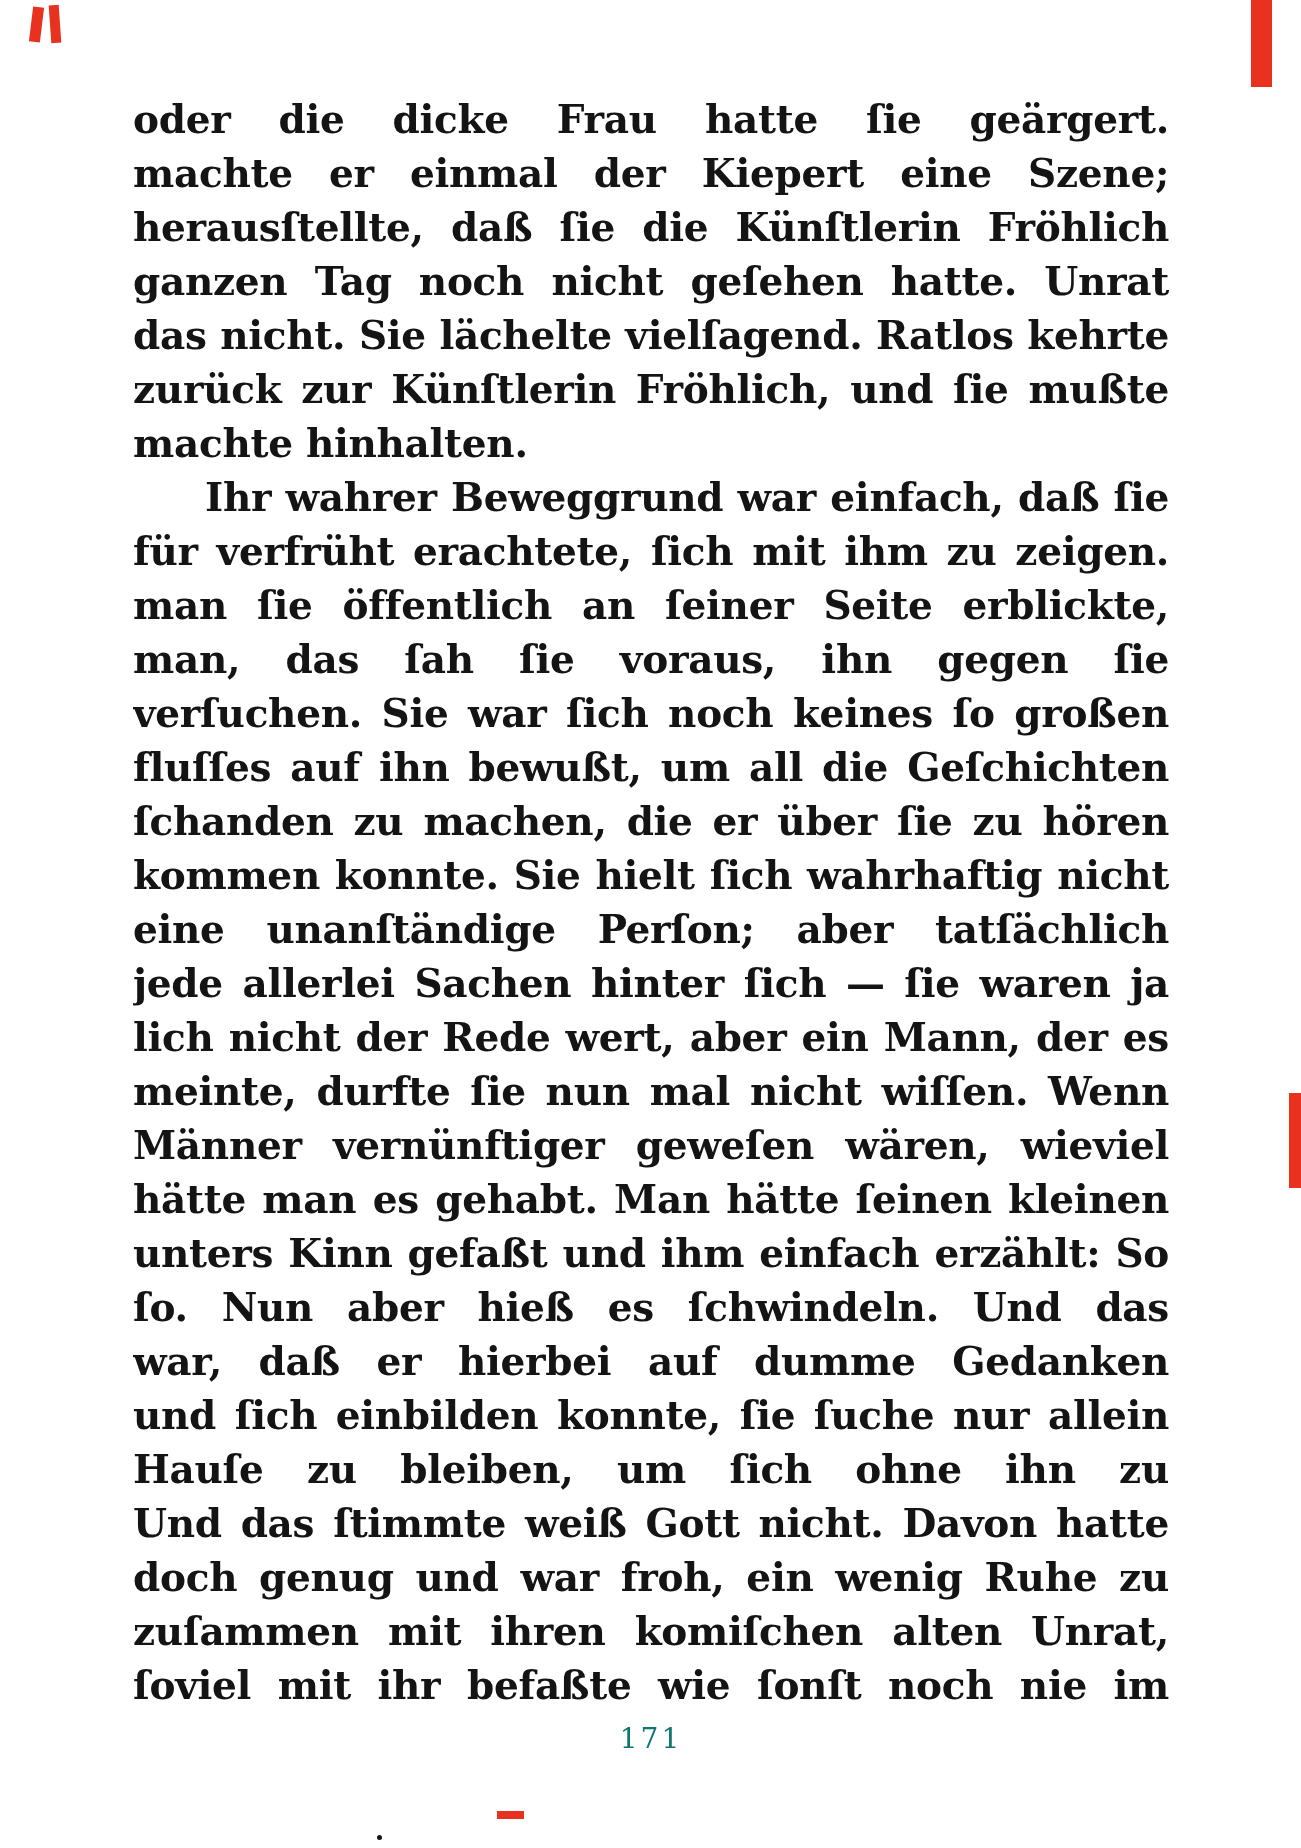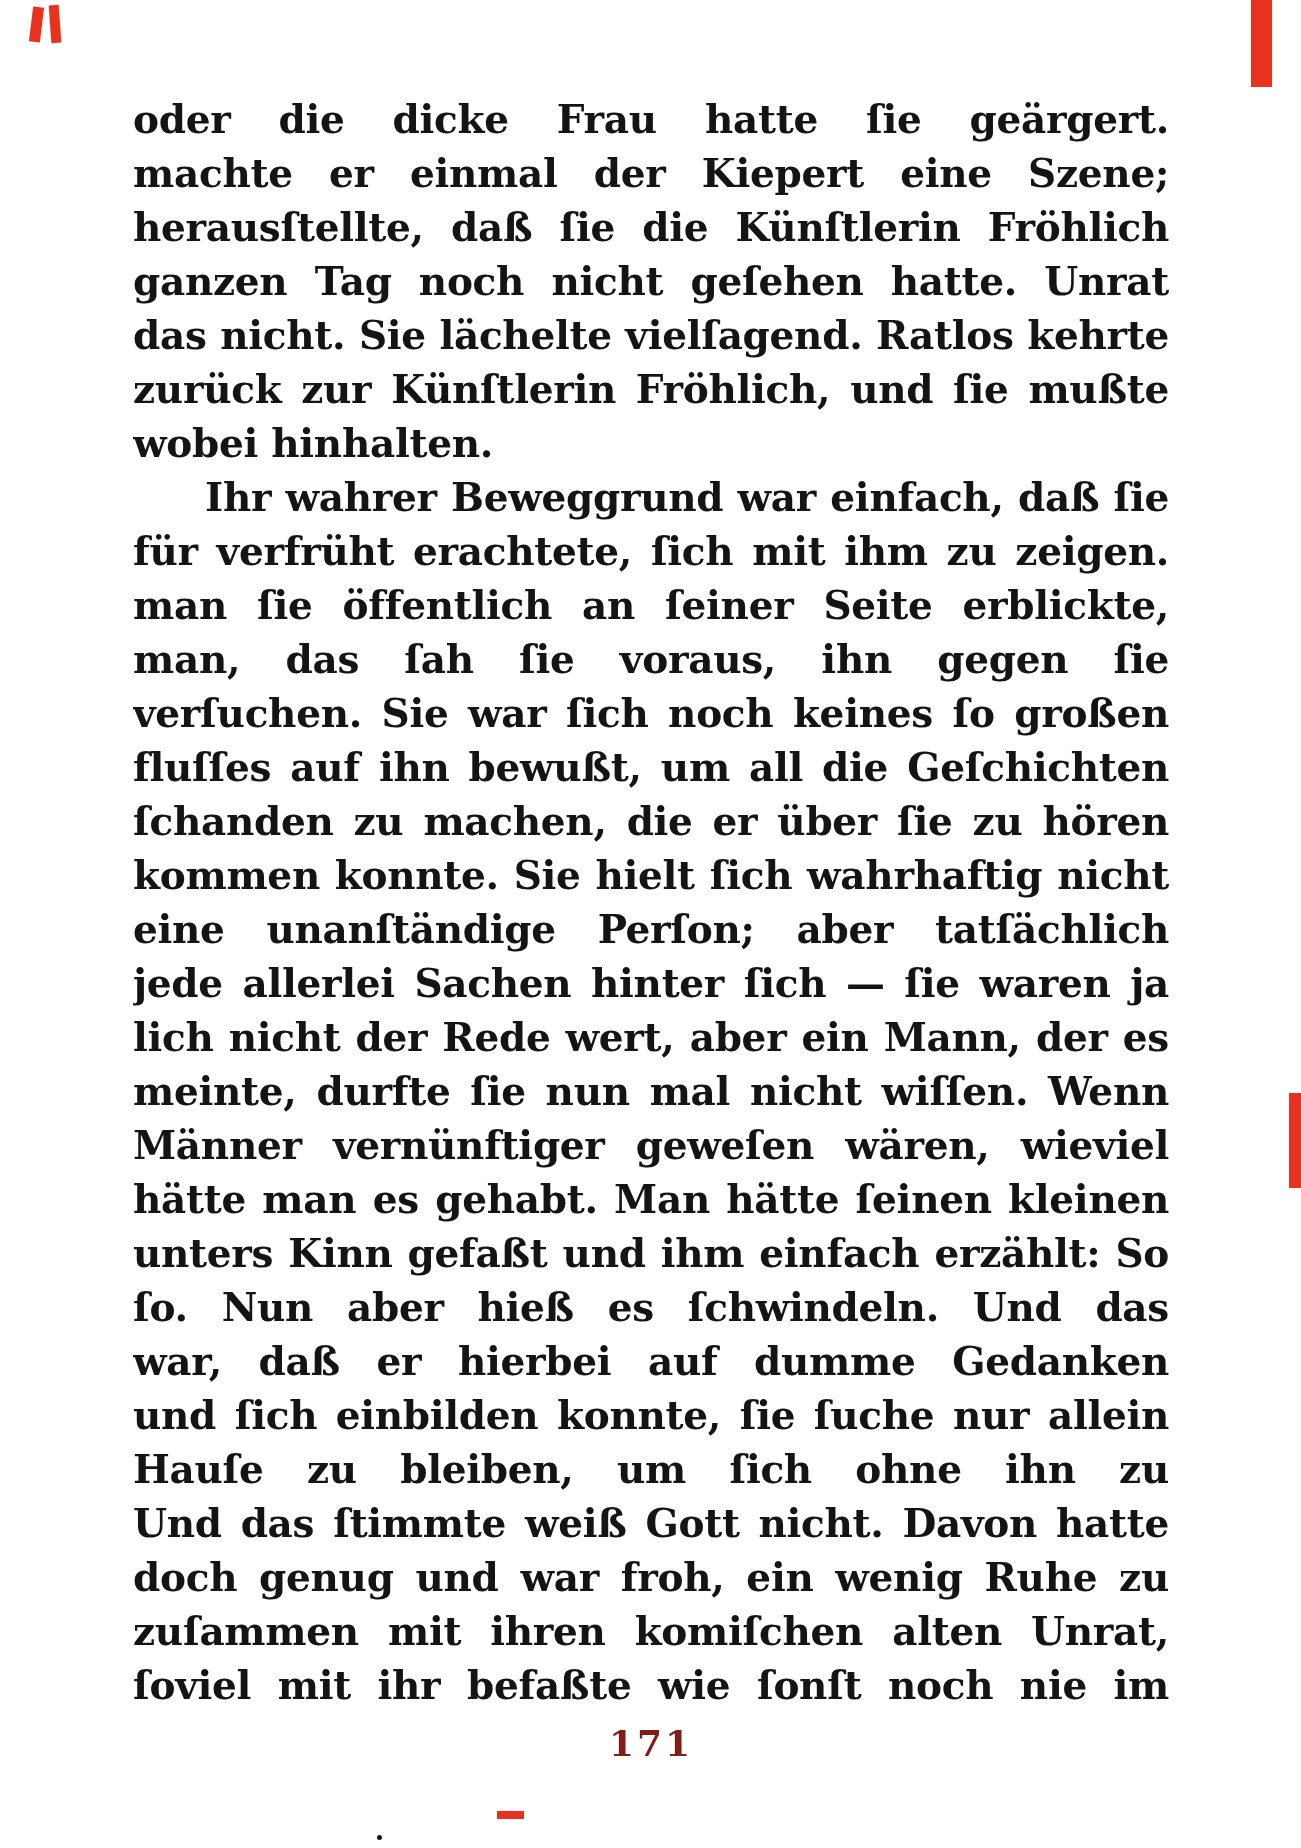--- a/index.html
+++ b/index.html
@@ -30,24 +30,24 @@
     text-align:left;
   }
   .line.j{ text-align:justify; }
   .line.j::after{ content:""; display:inline-block; width:100%; height:0; }
   .line.indent{ text-indent:72px; }
   .pagenum{
     position:absolute;
     left:133px;top:1722px;width:1036px;
     text-align:center;
     font-family:"DejaVu Serif", serif;
-    font-weight:bold;
-    font-size:36px;
+    font-weight:normal;
+    font-size:28px;
     letter-spacing:3px;
-    color:#7f1d1d;
+    color:#0f766e;
   }
   .mark{ position:absolute; }
   .mark.red{ background:#e8321f; }
   .speck{ position:absolute; background:#141414; border-radius:50%; }
 </style>
 </head>
 <body>
 
 <div class="page">
 
@@ -58,21 +58,21 @@
   <div class="mark red" style="left:497px;top:1811px;width:27px;height:8px;"></div>
   <div class="speck" style="left:377px;top:1835px;width:5px;height:5px;"></div>
 
   <div class="textblock" id="textblock">
       <div class="line j">oder die dicke Frau hatte ſie geärgert.  Daraufhin</div>
       <div class="line j">machte er einmal der Kiepert eine Szene; wobei ſich</div>
       <div class="line j">herausſtellte, daß ſie die Künſtlerin Fröhlich den</div>
       <div class="line j">ganzen Tag noch nicht geſehen hatte.  Unrat begriff</div>
       <div class="line j">das nicht.  Sie lächelte vielſagend.  Ratlos kehrte er</div>
       <div class="line j">zurück zur Künſtlerin Fröhlich, und ſie mußte ihn</div>
-      <div class="line left">wobei hinhalten.</div>
+      <div class="line left">machte hinhalten.</div>
       <div class="line j indent">Ihr wahrer Beweggrund war einfach, daß ſie es</div>
       <div class="line j">für verfrüht erachtete, ſich mit ihm zu zeigen.  Wenn</div>
       <div class="line j">man ſie öffentlich an ſeiner Seite erblickte, würde</div>
       <div class="line j">man, das ſah ſie voraus, ihn gegen ſie einzunehmen</div>
       <div class="line j">verſuchen.  Sie war ſich noch keines ſo großen Ein=</div>
       <div class="line j">fluſſes auf ihn bewußt, um all die Geſchichten zu=</div>
       <div class="line j">ſchanden zu machen, die er über ſie zu hören be=</div>
       <div class="line j">kommen konnte.  Sie hielt ſich wahrhaftig nicht für</div>
       <div class="line j">eine unanſtändige Perſon; aber tatſächlich hatte doch</div>
       <div class="line j">jede allerlei Sachen hinter ſich — ſie waren ja eigent=</div>

